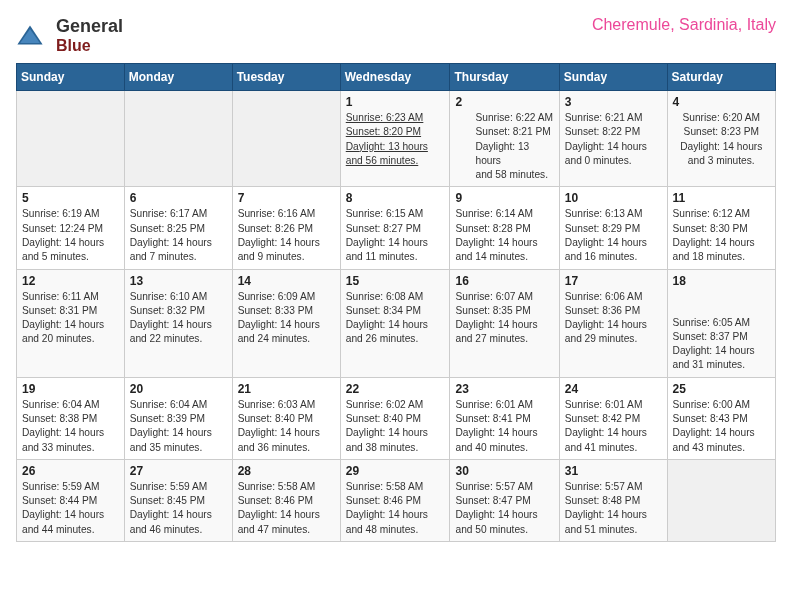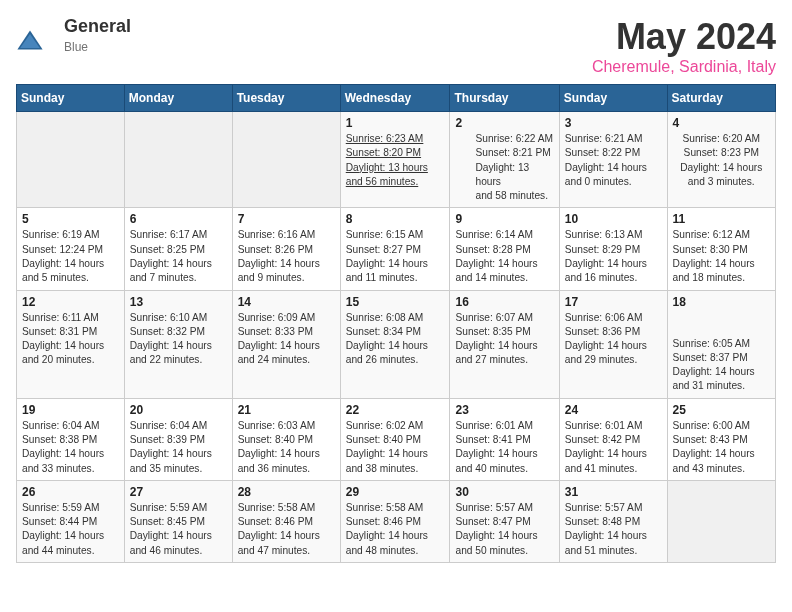--- a/index.html
+++ b/index.html
@@ -11,22 +11,22 @@
       padding: 16px;
     }
     .header-section {
       display: flex;
       justify-content: space-between;
       align-items: flex-start;
       margin-bottom: 8px;
     }
     .logo {
       display: flex;
-      align-items: flex-end;
-      gap: 20px;
+      align-items: center;
+      gap: 12px;
     }
     .logo-icon {
       width: 28px;
       height: 28px;
     }
     .title-section {
       text-align: right;
     }
     .month-title {
       font-size: 36px;
@@ -89,25 +89,24 @@
 <body>
 
 <div class="header-section">
   <div class="logo">
     <svg class="logo-icon" viewBox="0 0 40 40" xmlns="http://www.w3.org/2000/svg">
       <polygon points="20,5 38,32 2,32" fill="#2a6496"></polygon>
       <polygon points="20,10 34,30 6,30" fill="#5b9bd5" opacity="0.6"></polygon>
     </svg>
     <div>
       <span style="font-size:18px;font-weight:bold;color:#333;">General</span><br>
-      <span style="font-size:12px;font-weight:normal;color:#737373;">Blue</span>
+      <span style="font-size:16px;font-weight:bold;color:#7f1d1d;">Blue</span>
     </div>
   </div>
   <div class="title-section">
-    <div class="month-title">May 2024</div>
     <div class="location-subtitle">Cheremule, Sardinia, Italy</div>
   </div>
 </div>
 
 <table class="calendar-table">
   <thead>
     <tr>
     <th>Sunday</th>
         <th>Monday</th>
         <th>Tuesday</th>

